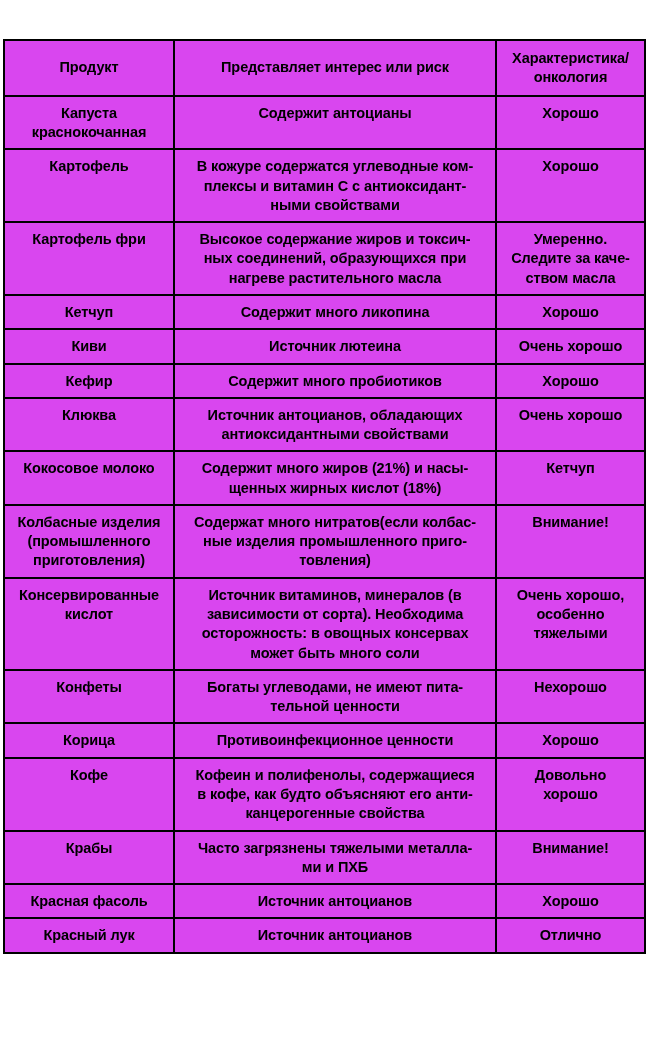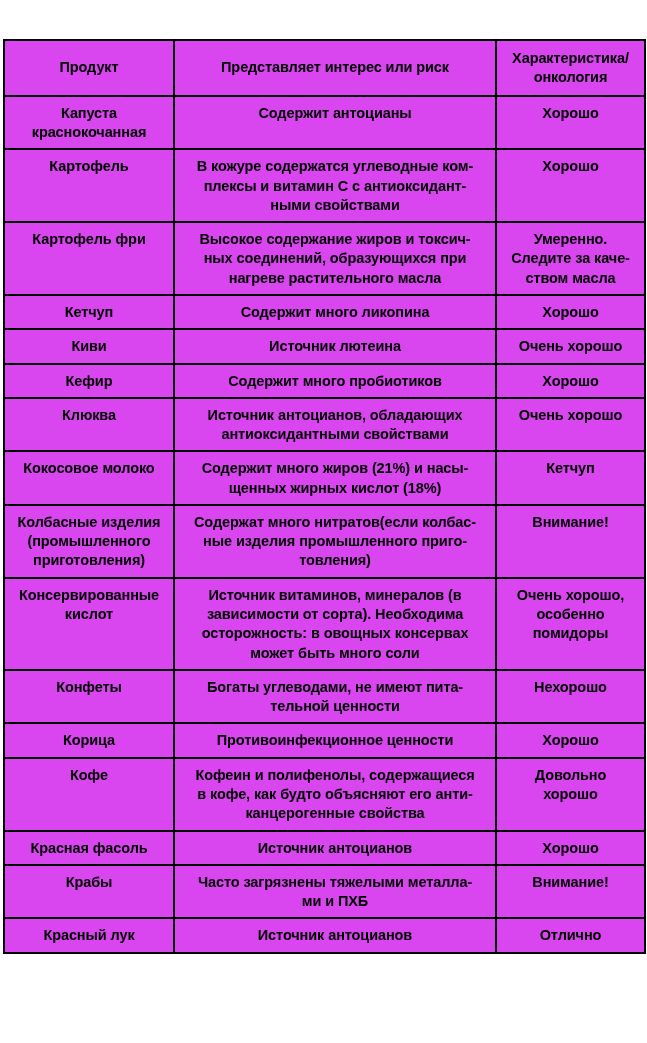--- a/index.html
+++ b/index.html
@@ -209,21 +209,21 @@
           </td>
           <td>
             <span class="cell-text">Источник витаминов, минералов (в
 зависимости от сорта). Необходима
 осторожность: в овощных консервах
 может быть много соли</span>
           </td>
           <td>
             <span class="cell-text">Очень хорошо,
 особенно
-помидоры</span>
+тяжелыми</span>
           </td>
         </tr>
         <tr>
           <td>
             <span class="cell-text">Конфеты</span>
           </td>
           <td>
             <span class="cell-text">Богаты углеводами, не имеют пита-
 тельной ценности</span>
           </td>
@@ -251,39 +251,39 @@
 в кофе, как будто объясняют его анти-
 канцерогенные свойства</span>
           </td>
           <td>
             <span class="cell-text">Довольно
 хорошо</span>
           </td>
         </tr>
         <tr>
           <td>
-            <span class="cell-text">Красная фасоль</span>
-          </td>
-          <td>
-            <span class="cell-text">Источник антоцианов</span>
-          </td>
-          <td>
-            <span class="cell-text">Хорошо</span>
-          </td>
-        </tr>
-        <tr>
-          <td>
             <span class="cell-text">Крабы</span>
           </td>
           <td>
             <span class="cell-text">Часто загрязнены тяжелыми металла-
 ми и ПХБ</span>
           </td>
           <td>
             <span class="cell-text">Внимание!</span>
+          </td>
+        </tr>
+        <tr>
+          <td>
+            <span class="cell-text">Красная фасоль</span>
+          </td>
+          <td>
+            <span class="cell-text">Источник антоцианов</span>
+          </td>
+          <td>
+            <span class="cell-text">Хорошо</span>
           </td>
         </tr>
         <tr>
           <td>
             <span class="cell-text">Красный лук</span>
           </td>
           <td>
             <span class="cell-text">Источник антоцианов</span>
           </td>
           <td>

